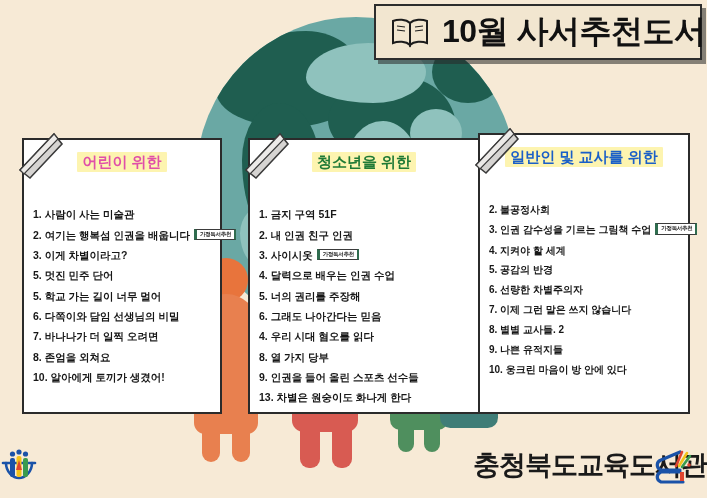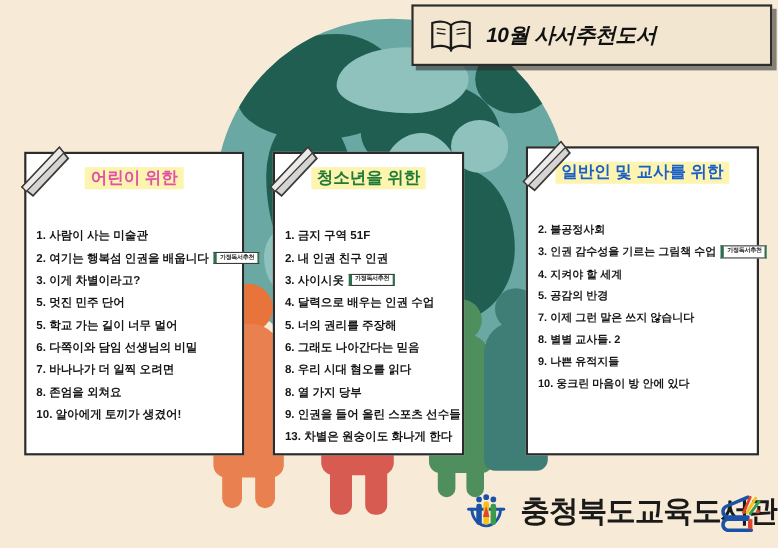--- a/index.html
+++ b/index.html
@@ -77,38 +77,37 @@
     border: 2px solid #2d2d2d;
     box-shadow: 4px 4px 0 rgba(40,40,40,.55);
     display: flex;
     align-items: center;
     gap: 12px;
     padding: 0 14px;
     z-index: 6;
   }
   #header-banner .book-icon { flex: 0 0 auto; line-height: 0; }
   #header-title {
-    font-size: 19px;
+    font-size: 32px;
     font-weight: 700;
     color: #111;
     letter-spacing: -0.5px;
     white-space: nowrap;
-    font-style: italic;
   }
 
   
   .card {
     position: absolute;
     background: #ffffff;
     border: 2px solid #2b2b2b;
     z-index: 5;
     padding: 10px 9px 24px 9px;
   }
   #card-0 { left: 22px;  top: 138px; width: 200px; height: 276px; }
-  #card-1 { left: 248px; top: 138px; width: 174px; height: 276px; }
+  #card-1 { left: 248px; top: 138px; width: 232px; height: 276px; }
   #card-2 { left: 478px; top: 133px; width: 212px; height: 281px; }
 
   .fold {
     position: absolute;
     left: -10px; top: -10px;
     width: 50px; height: 50px;
     z-index: 7;
     pointer-events: none;
   }
 
@@ -159,21 +158,21 @@
     transform: translateY(-1px);
   }
 
   
   #footer {
     position: absolute;
     left: 0; right: 0; bottom: 6px;
     height: 54px;
     display: flex;
     align-items: center;
-    justify-content: flex-end;
+    justify-content: space-between;
     gap: 12px;
     z-index: 6;
   }
   #footer-text {
     font-size: 27px;
     font-weight: 700;
     color: #1a1a1a;
     letter-spacing: -1px;
   }
   #library-mark {
@@ -304,21 +303,21 @@
       <li class="book-item">
           <span>4. 달력으로 배우는 인권 수업</span>
         </li>
       <li class="book-item">
           <span>5. 너의 권리를 주장해</span>
         </li>
       <li class="book-item">
           <span>6. 그래도 나아간다는 믿음</span>
         </li>
       <li class="book-item">
-          <span>8. 우리 시대 혐오를 읽다</span>
+          <span>4. 우리 시대 혐오를 읽다</span>
         </li>
       <li class="book-item">
           <span>8. 열 가지 당부</span>
         </li>
       <li class="book-item">
           <span>9. 인권을 들어 올린 스포츠 선수들</span>
         </li>
       <li class="book-item">
           <span>13. 차별은 원숭이도 화나게 한다</span>
         </li>
@@ -339,20 +338,23 @@
         </li>
       <li class="book-item">
           <span>3. 인권 감수성을 기르는 그림책 수업</span>
           <span class="rec-badge">가정독서추천</span>
         </li>
       <li class="book-item">
           <span>4. 지켜야 할 세계</span>
         </li>
       <li class="book-item">
           <span>5. 공감의 반경</span>
+        </li>
+      <li class="book-item">
+          <span>6. 선량한 차별주의자</span>
         </li>
       <li class="book-item">
           <span>7. 이제 그런 말은 쓰지 않습니다</span>
         </li>
       <li class="book-item">
           <span>8. 별별 교사들. 2</span>
         </li>
       <li class="book-item">
           <span>9. 나쁜 유적지들</span>
         </li>

